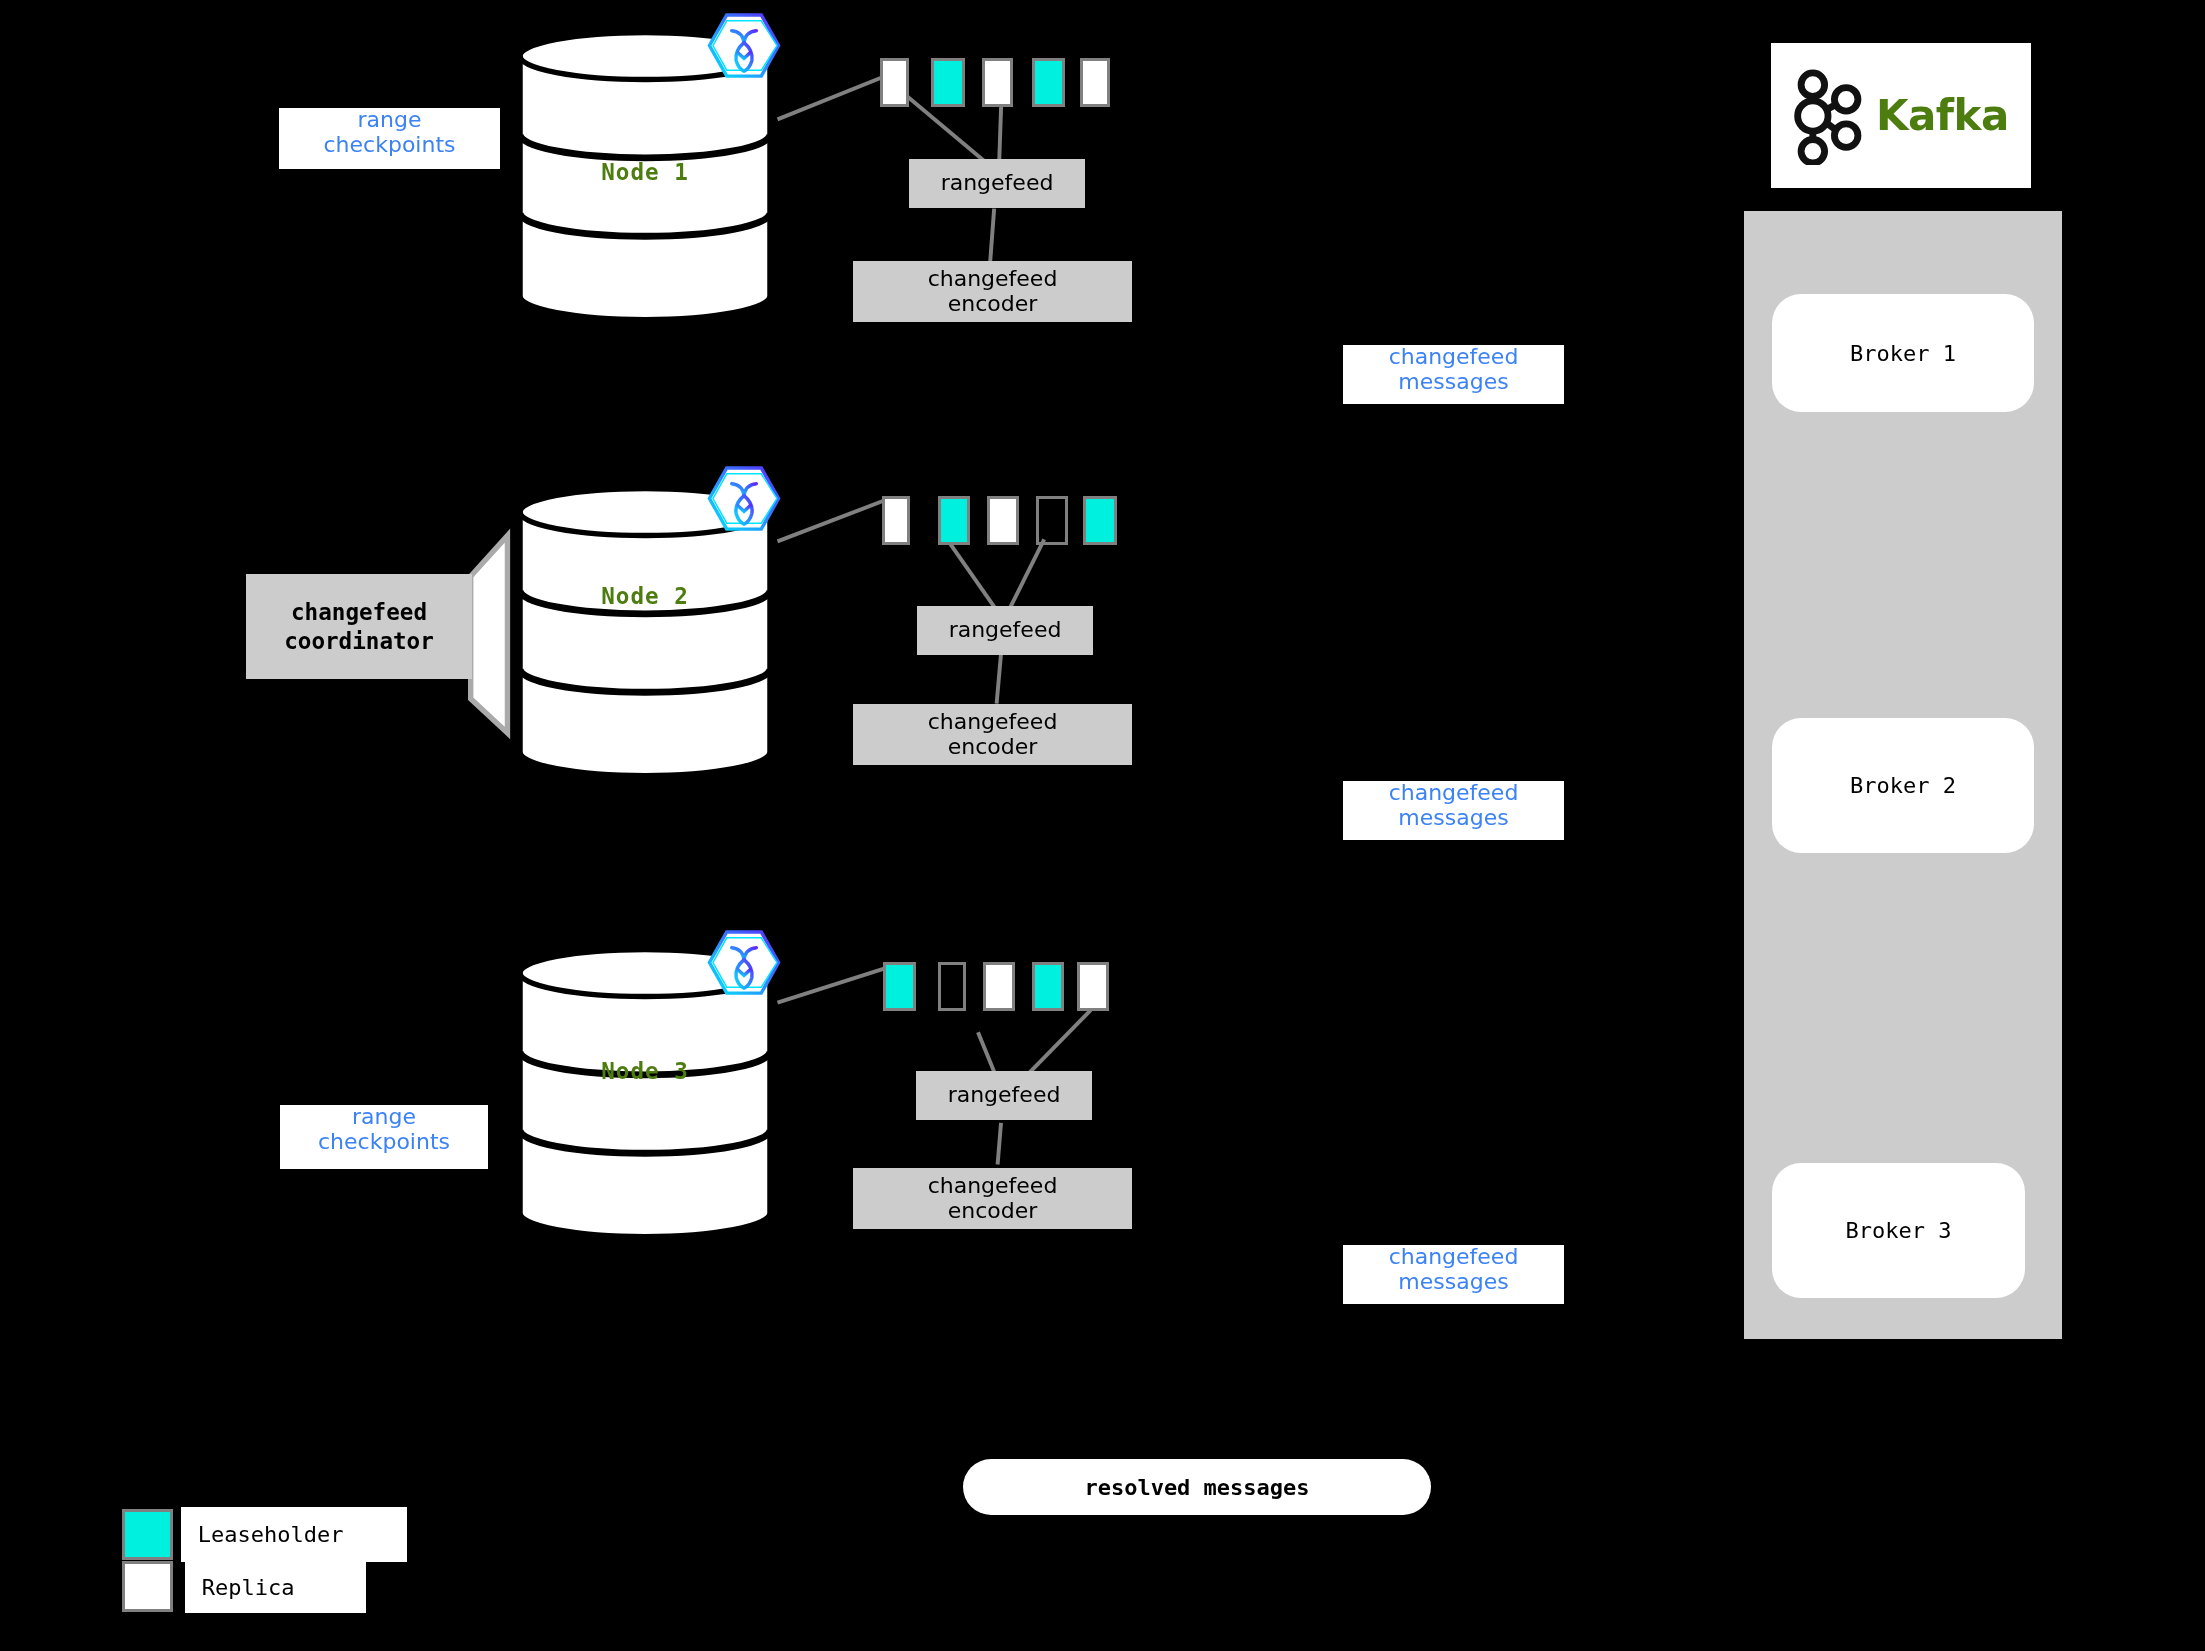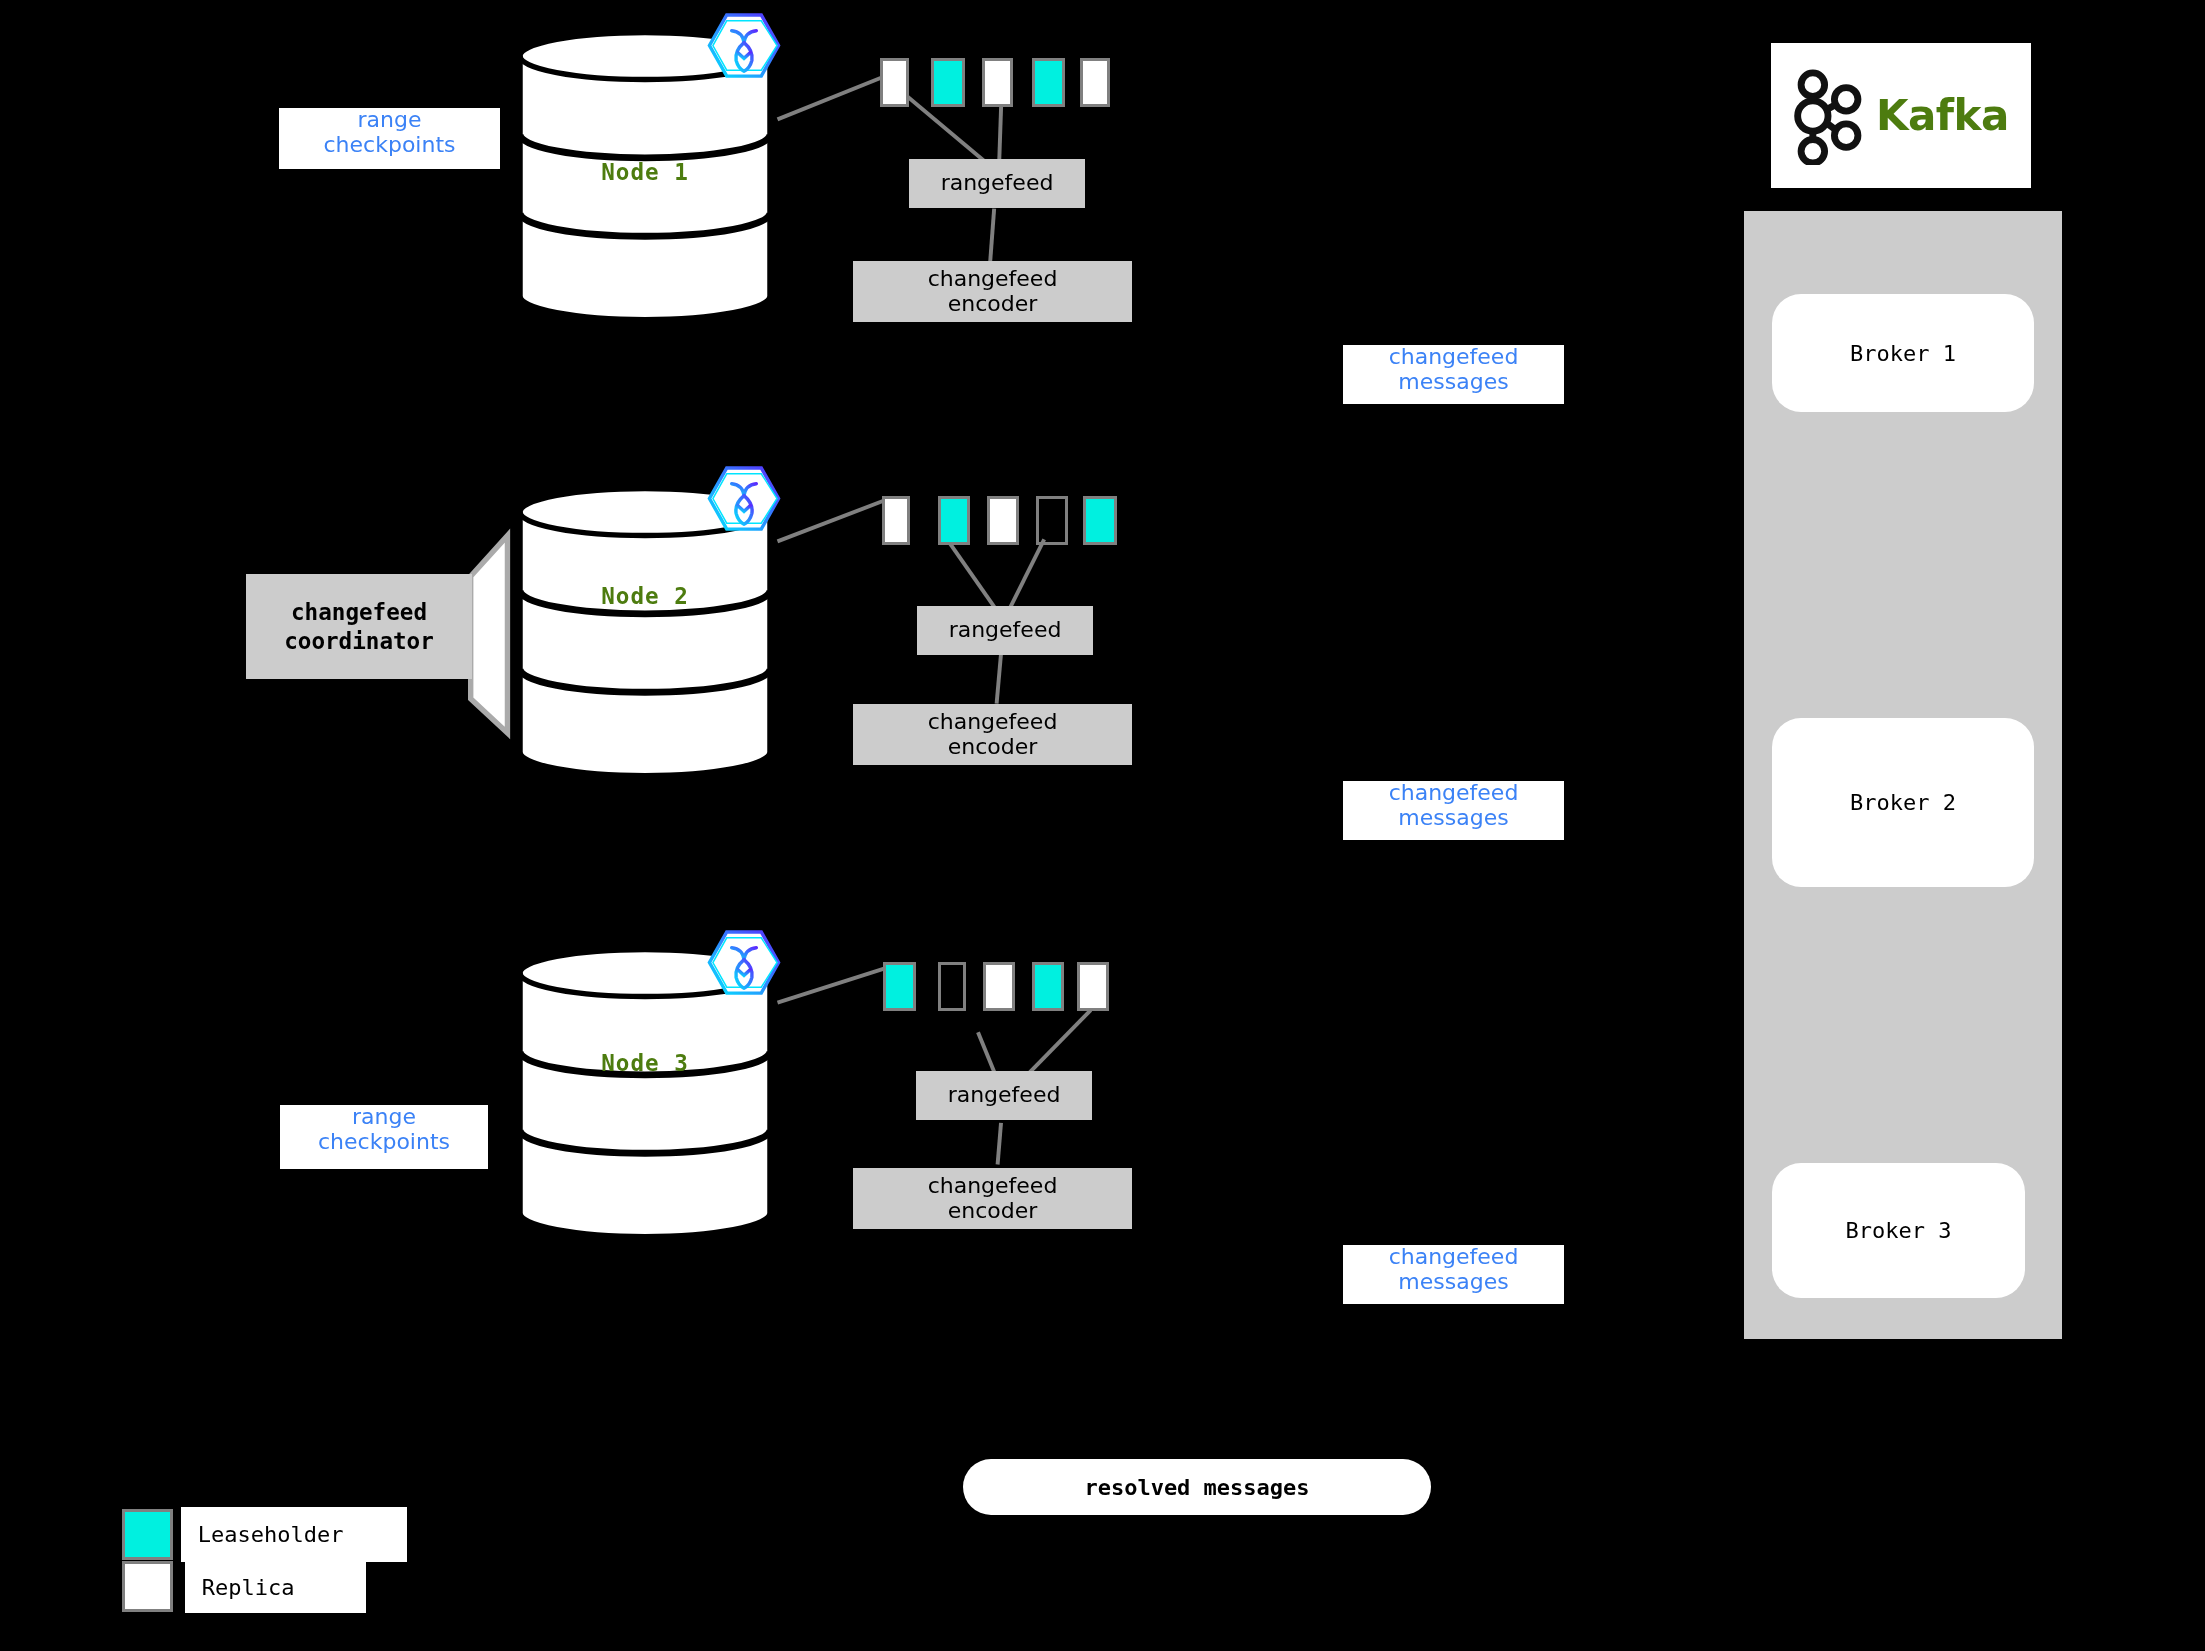--- a/index.html
+++ b/index.html
@@ -234,21 +234,21 @@
   <span>messages</span>
 </div>
 
 <div class="cyl" style="left:515px;top:946px;width:260px;height:294px;">
   <svg width="260" height="294" viewBox="0 0 530 600">
     <path d="M10 55 a255 48 0 0 1 510 0 L520 545 a255 48 0 0 1 -510 0 Z" fill="#fff" stroke="#000" stroke-width="11"></path>
     <path d="M10 55 a255 48 0 0 0 510 0" fill="none" stroke="#000" stroke-width="11"></path>
     <path d="M10 215 a255 48 0 0 0 510 0" fill="none" stroke="#000" stroke-width="14"></path>
     <path d="M10 375 a255 48 0 0 0 510 0" fill="none" stroke="#000" stroke-width="14"></path>
   </svg>
-  <div class="node-label" style="top:104px;">Node 3</div>
+  <div class="node-label" style="top:112px;">Node 3</div>
 </div>
 
 <div class="hexbadge" style="left:707px;top:927px;">
   <svg viewBox="0 0 150 150">
     <defs>
       <linearGradient id="hexg3" x1="0" y1="1" x2="1" y2="0">
         <stop offset="0" stop-color="#00E5FF"></stop>
           <stop offset="1" stop-color="#5A2BFF"></stop>
       </linearGradient>
     </defs>
@@ -301,21 +301,21 @@
         <line x1="66" y1="113" x2="88" y2="129"></line>
       </g>
     </svg>
   </span>
   <span class="kafka-word">Kafka</span>
 </div>
 
 <div class="kafka-panel" style="left:1744px;top:211px;width:318px;height:1128px;"></div>
 
 <div class="broker" style="left:1772px;top:294px;width:262px;height:118px;">Broker 1</div>
-<div class="broker" style="left:1772px;top:718px;width:262px;height:169px;">Broker 2</div>
+<div class="broker" style="left:1772px;top:718px;width:262px;height:135px;">Broker 2</div>
 <div class="broker" style="left:1772px;top:1163px;width:253px;height:135px;">Broker 3</div>
 
 <div class="pill" style="left:963px;top:1459px;width:468px;height:56px;font-weight:bold;">resolved messages</div>
 
 <div class="legend-sw" style="left:122px;top:1509px;width:51px;height:51px;background:#00F0E0;"></div>
 <div class="legend-text" style="left:181px;top:1507px;width:226px;height:55px;">Leaseholder</div>
 
 <div class="legend-sw" style="left:122px;top:1561px;width:51px;height:51px;background:#FFFFFF;"></div>
 <div class="legend-text" style="left:185px;top:1562px;width:181px;height:51px;">Replica</div>
 

